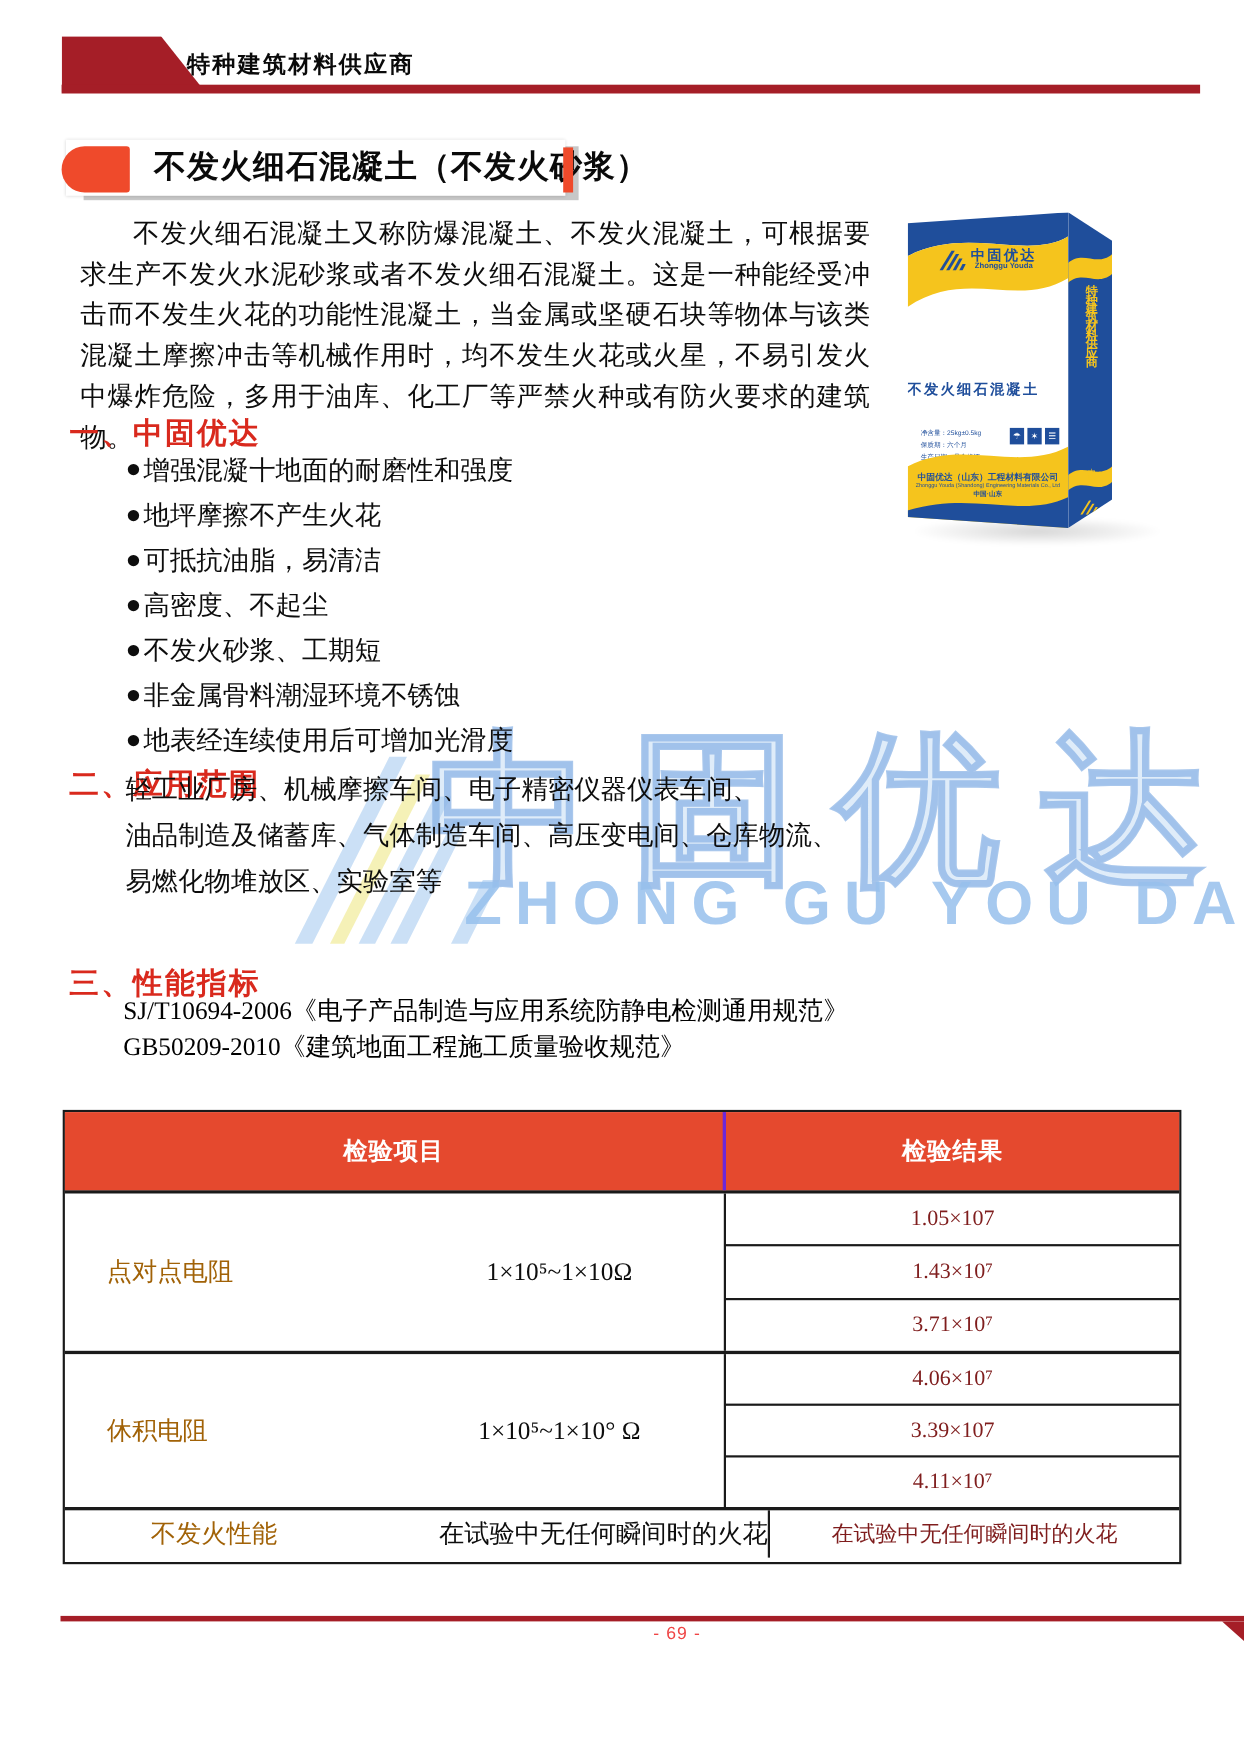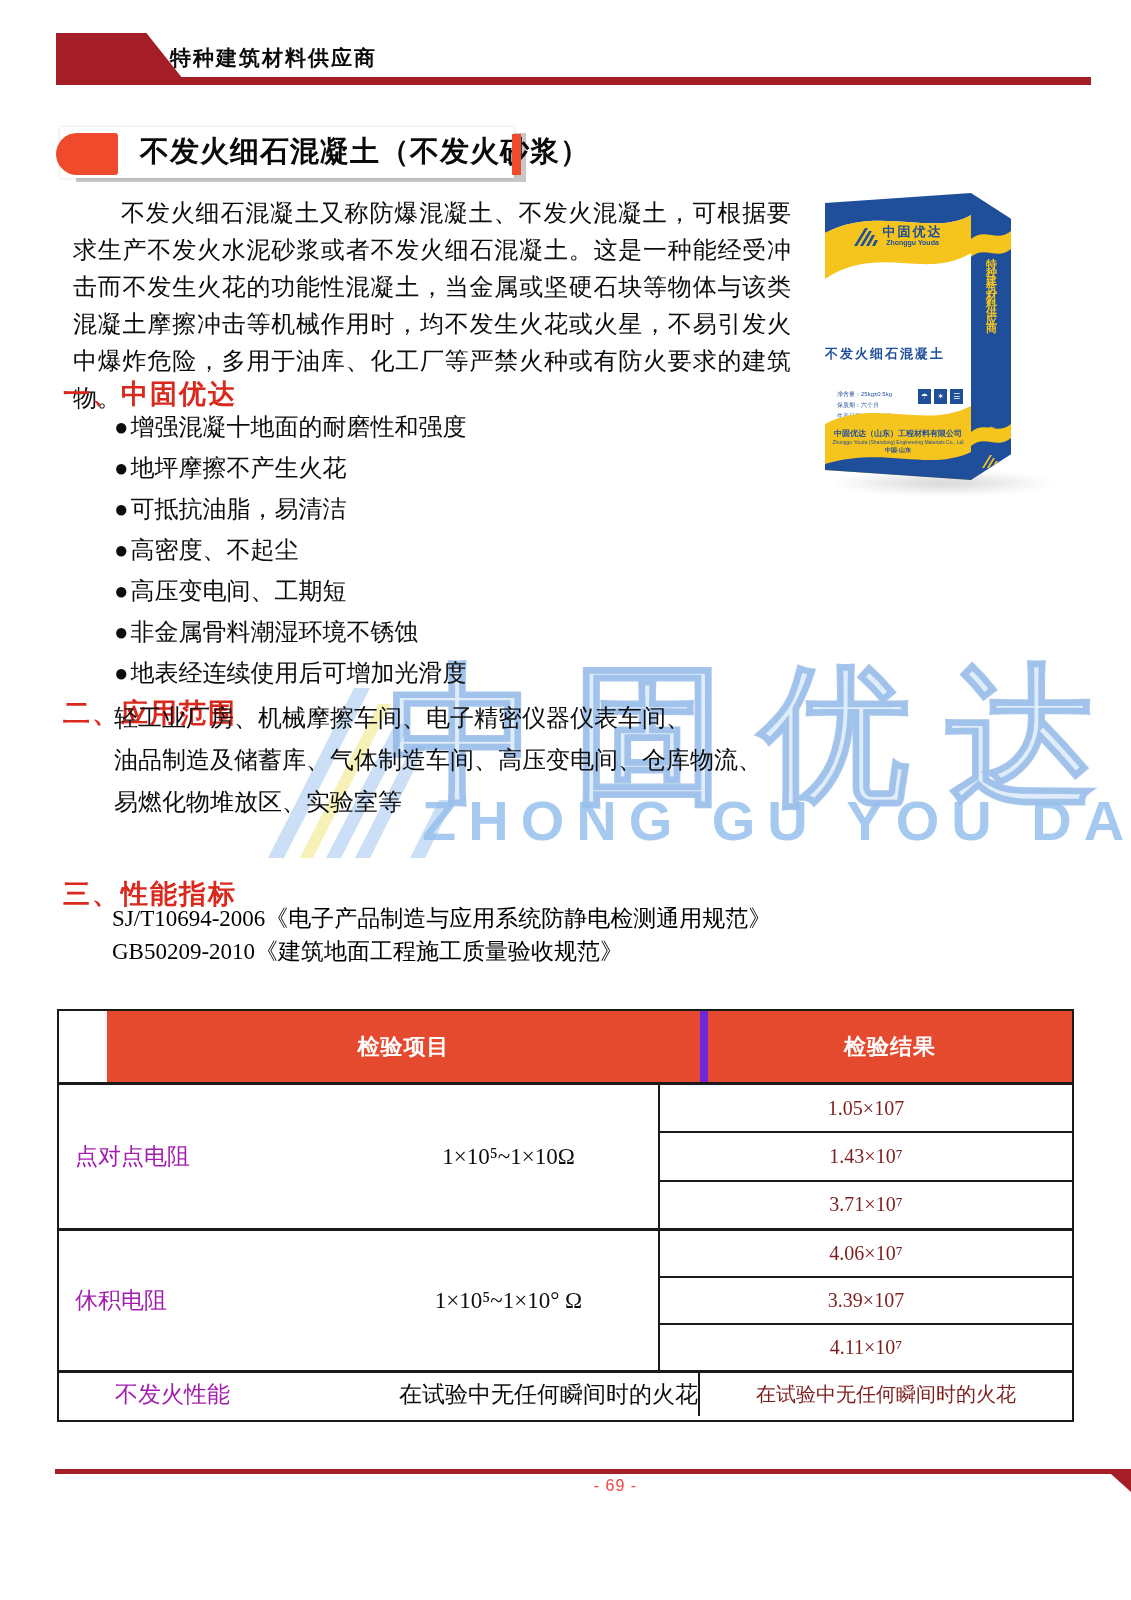--- a/index.html
+++ b/index.html
@@ -79,28 +79,28 @@
             text-orientation:upright;color:#f5c41d;font-size:7px;letter-spacing:2px;}
   .bs-tri{position:absolute;left:50%;bottom:12px;transform:translateX(-50%);}
 
   
   .tbl{left:57px;top:1009px;width:1017px;height:413px;border:2px solid #1a1a1a;box-sizing:border-box;
        font-family:"Liberation Serif","DejaVu Serif",serif;}
   .tbl *{box-sizing:border-box;}
   .tr-head{display:flex;height:74px;border-bottom:3px solid #1a1a1a;}
   .th{background:#e5492e;color:#fff;font-weight:bold;font-size:22px;display:flex;align-items:center;
       justify-content:center;letter-spacing:1px;font-family:"Liberation Sans","DejaVu Sans",sans-serif;}
-  .thL{width:601px;border-right:8px solid #6d28d9;margin-left:48px;}
+  .thL{width:601px;border-right:3px solid #6d28d9;}
   .thR{flex:1;}
   .tgroup{display:flex;border-bottom:3px solid #1a1a1a;}
   .g1{height:146px;}
   .g2{height:142px;}
   .g3{height:43px;border-bottom:none;margin-left:40px;}
   .cellL{width:601px;border-right:2px solid #1a1a1a;display:flex;align-items:center;}
-  .iname{width:300px;padding-left:16px;font-size:23px;color:#a21caf;}
+  .iname{width:300px;padding-left:38px;font-size:23px;color:#a16207;}
   .ispec{flex:1;text-align:center;font-size:23px;color:#0d0d0d;}
   .cellR{flex:1;display:flex;flex-direction:column;}
   .res{flex:1;display:flex;align-items:center;justify-content:center;font-size:20px;color:#7f1d1d;
        border-bottom:2px solid #1a1a1a;}
   .res.last{border-bottom:none;}
 
   
   .ft-bar{left:55px;top:1469px;width:1076px;height:5px;background:#a51e27;}
   .ft-tri{left:1111px;top:1474px;width:0;height:0;border-right:20px solid #a51e27;border-bottom:18px solid transparent;}
   .ft-page{left:100px;top:1477px;width:1031px;text-align:center;font-size:16px;color:#ef4444;letter-spacing:1px;}
@@ -208,21 +208,21 @@
       <div class="feat-item">
           <span class="feat-dot">●</span>
           <span>可抵抗油脂，易清洁</span>
         </div>
       <div class="feat-item">
           <span class="feat-dot">●</span>
           <span>高密度、不起尘</span>
         </div>
       <div class="feat-item">
           <span class="feat-dot">●</span>
-          <span>高压变电间、工期短</span>
+          <span>不发火砂浆、工期短</span>
         </div>
       <div class="feat-item">
           <span class="feat-dot">●</span>
           <span>非金属骨料潮湿环境不锈蚀</span>
         </div>
       <div class="feat-item">
           <span class="feat-dot">●</span>
           <span>地表经连续使用后可增加光滑度</span>
         </div>
     </div>

